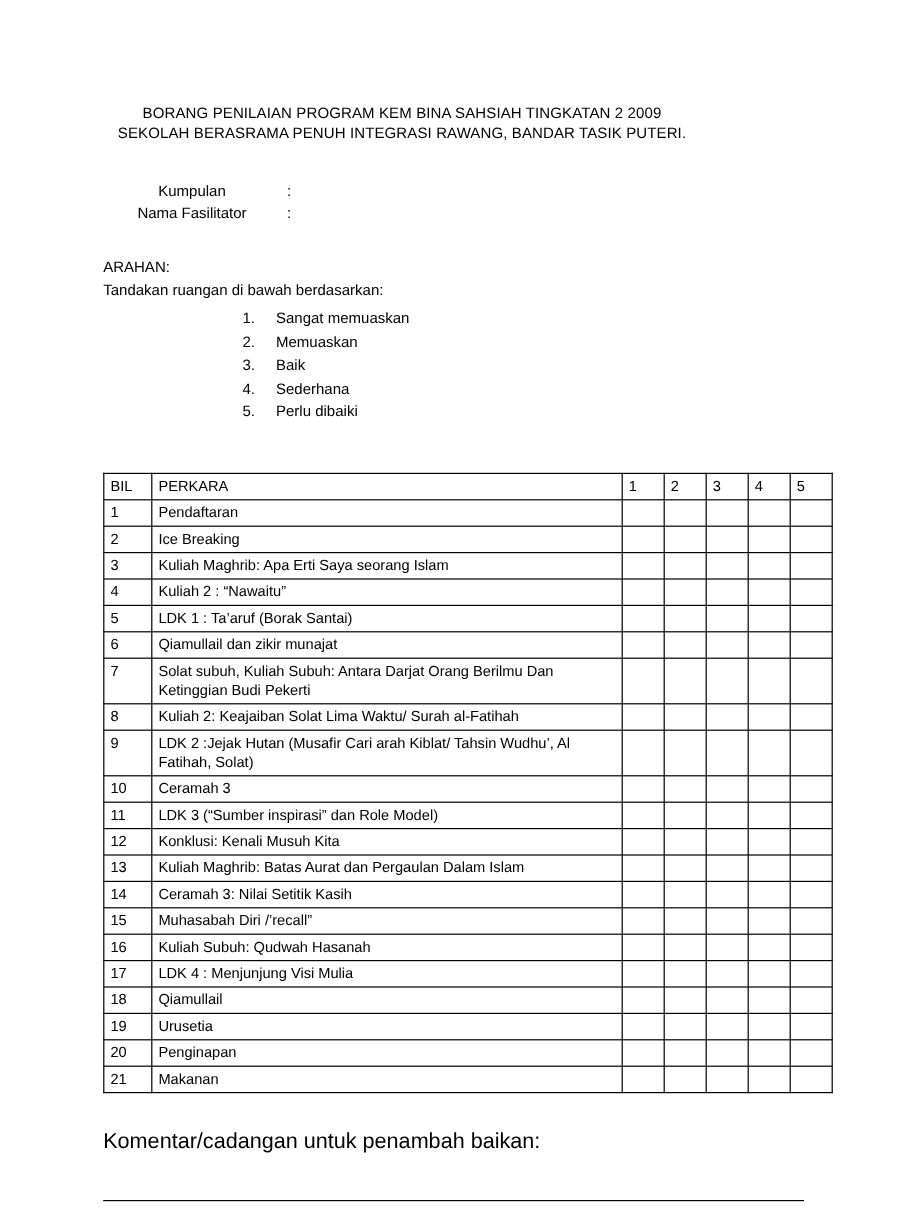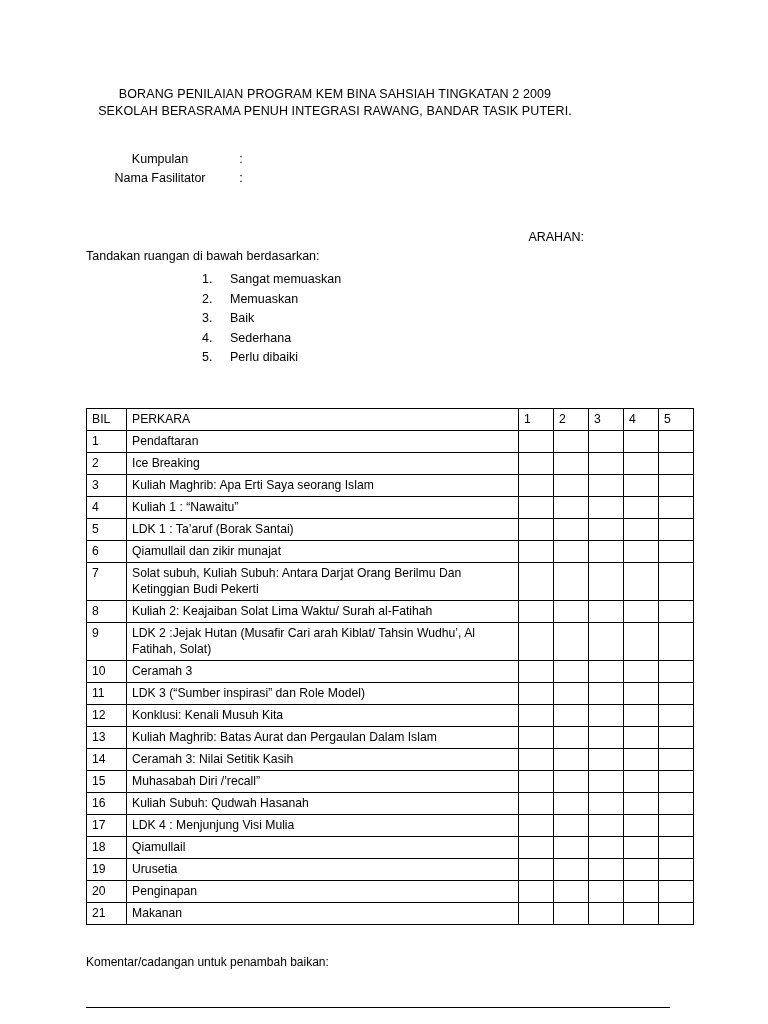--- a/index.html
+++ b/index.html
@@ -44,24 +44,23 @@
   .meta-label {
     width: 148px;
   }
   .meta-colon {
     width: 14px;
   }
   .meta-value {
     flex: 1;
   }
   .arahan-head {
-    margin-top: 40px;
+    margin-top: 26px;
     font-size: 12.5px;
     line-height: 19px;
-    text-align: right;
   }
   .arahan-sub {
     font-size: 12.5px;
     line-height: 19px;
   }
   .scale-list {
     margin: 4px 0 0 0;
     padding: 0;
     list-style: none;
     font-size: 12.5px;
@@ -99,21 +98,21 @@
     width: 30px;
     text-align: left;
     padding-left: 6px;
   }
   .col-rate {
     width: 25px;
     text-align: center;
   }
   .comment-label {
     margin-top: 30px;
-    font-size: 12px;
+    font-size: 18px;
   }
   .lines {
     margin-top: 12px;
   }
   .line {
     border-bottom: 1px solid #000000;
     height: 26px;
     width: 584px;
   }
 </style>
@@ -201,21 +200,21 @@
           <td class="col-bil">3</td>
           <td>Kuliah Maghrib: Apa Erti Saya seorang Islam</td>
           <td class="col-rate"></td>
           <td class="col-rate"></td>
           <td class="col-rate"></td>
           <td class="col-rate"></td>
           <td class="col-rate"></td>
         </tr>
         <tr>
           <td class="col-bil">4</td>
-          <td>Kuliah 1 : “Nawaitu”</td>
+          <td>Kuliah 2 : “Nawaitu”</td>
           <td class="col-rate"></td>
           <td class="col-rate"></td>
           <td class="col-rate"></td>
           <td class="col-rate"></td>
           <td class="col-rate"></td>
         </tr>
         <tr>
           <td class="col-bil">5</td>
           <td>LDK 1 : Ta’aruf (Borak Santai)</td>
           <td class="col-rate"></td>

